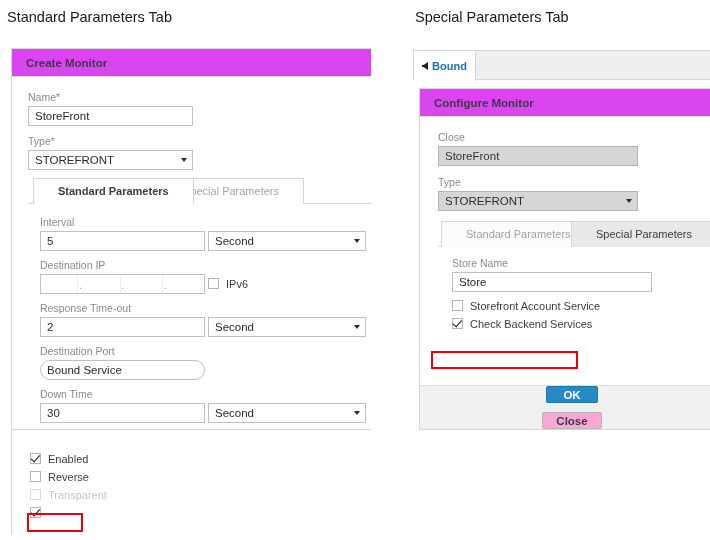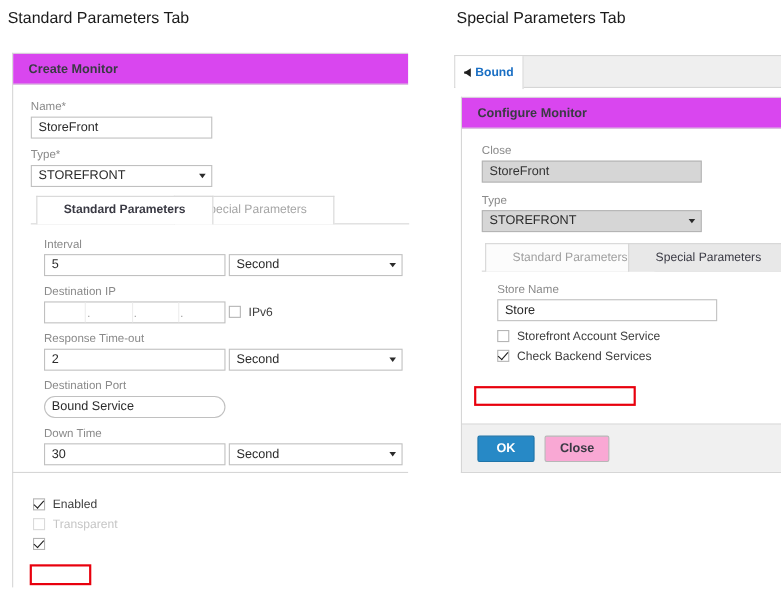--- a/index.html
+++ b/index.html
@@ -291,20 +291,21 @@
     left: 0; bottom: 0;
     width: 100%;
     height: 44px;
     background: #f0f0f0;
     border-top: 1px solid #dcdcdc;
     box-sizing: border-box;
     display: flex;
     align-items: center;
     padding-left: 14px;
     gap: 9px;
+    flex-direction: column;
   }
   .btn {
     height: 24px;
     min-width: 52px;
     padding: 0 13px;
     font-size: 11.5px;
     font-weight: bold;
     border-radius: 2px;
     box-sizing: border-box;
     display: inline-flex;
@@ -414,20 +415,24 @@
 </div>
 
 <div id="left-lower">
   <div id="left-checks">
 
     <div class="cb-row">
       <span class="cb checked"></span>
       <span class="cb-label">Enabled</span>
     </div>
 
+    <div class="cb-row">
+      <span class="cb"></span>
+      <span class="cb-label">Reverse</span>
+    </div>
 
     <div class="cb-row">
       <span class="cb dim"></span>
       <span class="cb-label dim">Transparent</span>
     </div>
 
     <div class="cb-row">
       <span class="cb checked"></span>
     </div>
 

